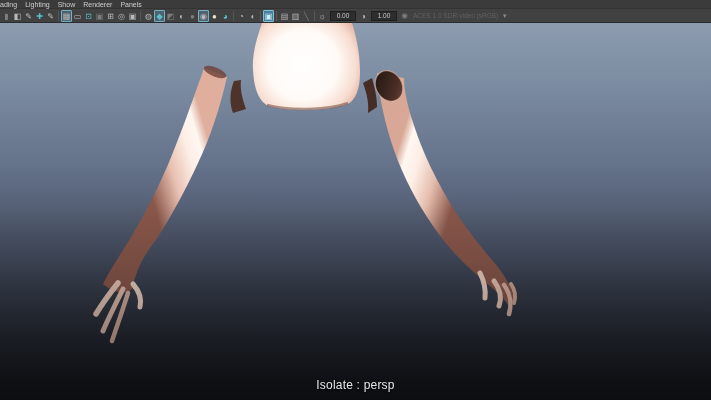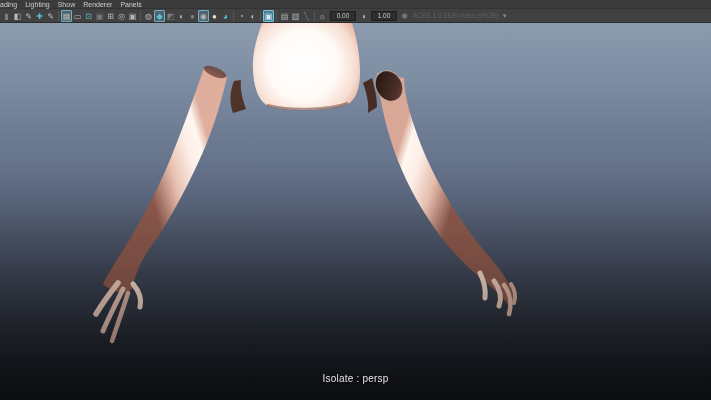--- a/index.html
+++ b/index.html
@@ -34,22 +34,22 @@
   .cm-label { font-size:6.5px; color:#616161; margin:0 2px 0 3px; white-space:nowrap; }
   .caret { width:9px; font-size:7px; color:#8b8b8b; text-align:center; }
 
   
   .viewport { position:absolute; left:0; top:23px; width:711px; height:377px;
               background:linear-gradient(to bottom,
                 #8c9bae 0%, #7e8ea3 14%, #64728a 38%,
                 #444c5e 62%, #23272f 83%, #121419 94%, #0d0e11 100%);
               overflow:hidden; }
   .scene-svg { position:absolute; left:0; top:0; }
-  .hud { position:absolute; left:50%; bottom:16px; transform:translateX(-50%);
-         font-size:10px; color:#e6e6e6; letter-spacing:.2px; white-space:nowrap;
+  .hud { position:absolute; left:50%; bottom:8px; transform:translateX(-50%);
+         font-size:12px; color:#e6e6e6; letter-spacing:.2px; white-space:nowrap;
          text-shadow:0 1px 2px rgba(0,0,0,.8); }
 </style>
 </head>
 <body>
 
 <div class="window">
 
   <div class="menubar">
     <span class="menu-item">ading</span>
     <span class="menu-item">Lighting</span>

